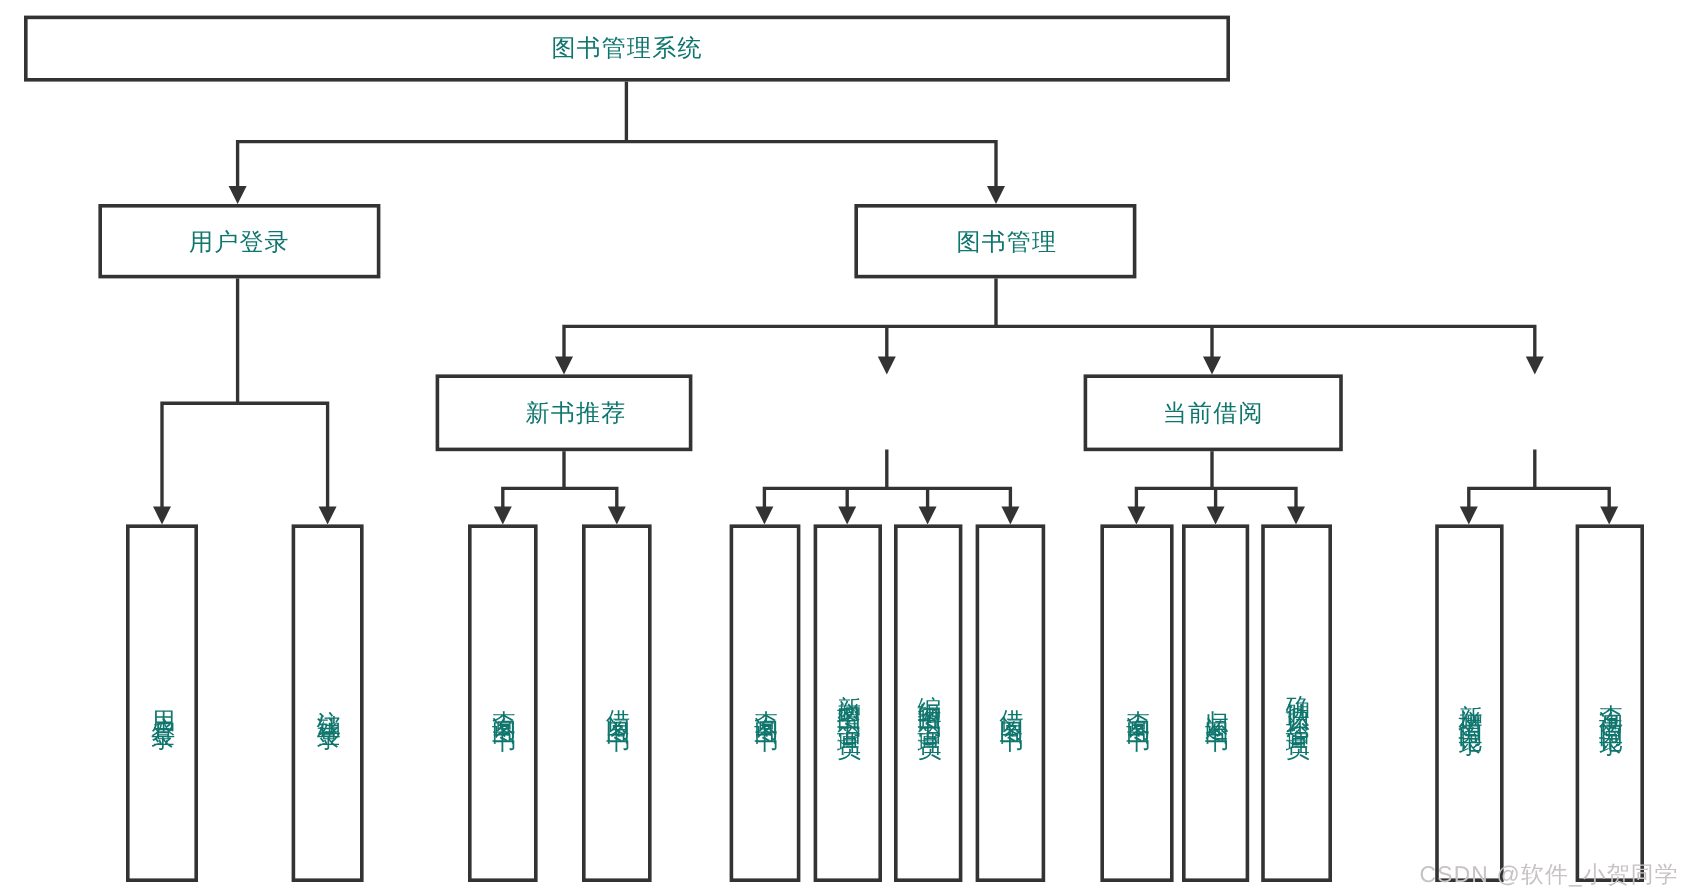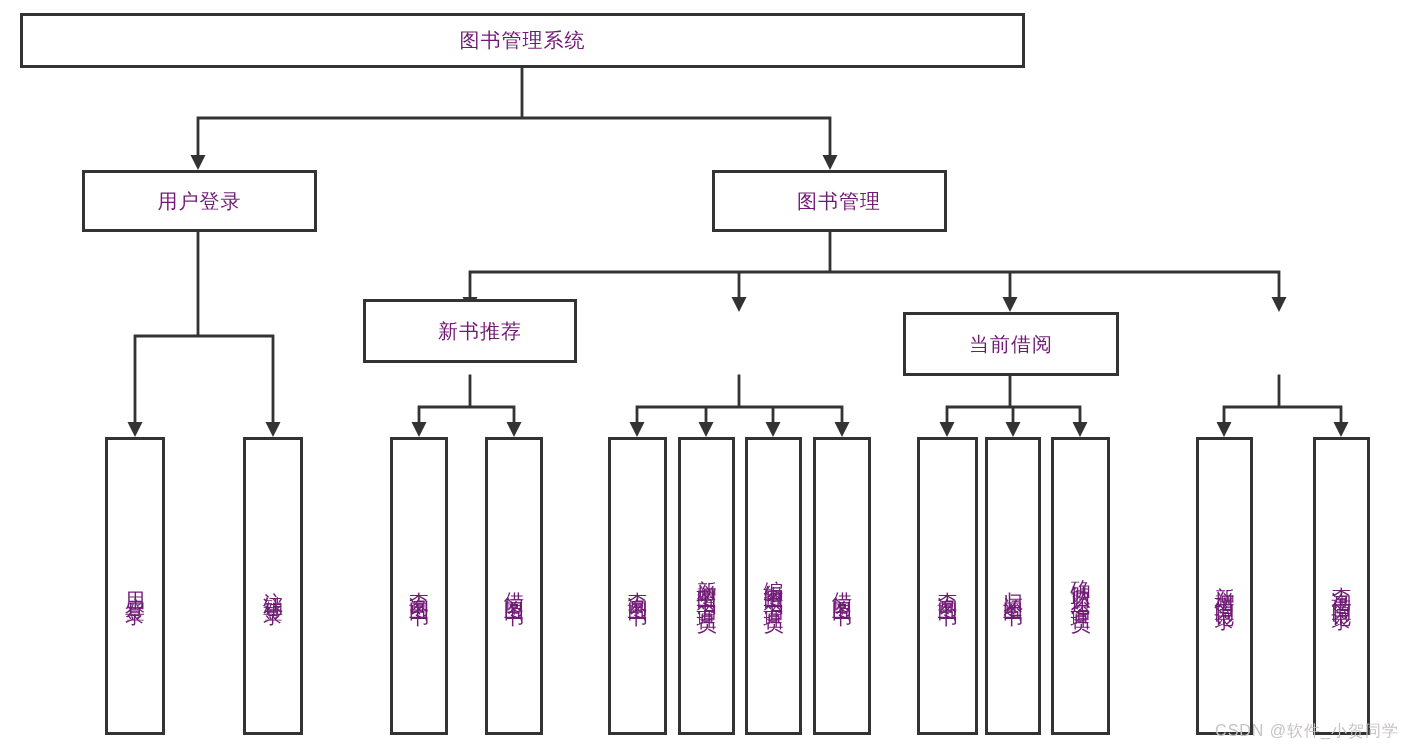--- a/index.html
+++ b/index.html
@@ -13,36 +13,36 @@
   .connector-layer{
     position:absolute;left:0;top:0;width:1405px;height:747px;
     pointer-events:none;
   }
   .node{
     position:absolute;
     box-sizing:border-box;
     background:#ffffff;
     border:3px solid #333333;
     display:flex;align-items:center;justify-content:center;
-    color:#701a75;
+    color:#0f766e;
     font-size:20px;
     letter-spacing:1px;
     text-align:center;
   }
   .leaf span{
     writing-mode:vertical-rl;
     text-orientation:mixed;
     letter-spacing:5px;
     line-height:1.15;
     white-space:nowrap;
   }
   .watermark{
     position:absolute;
     right:6px;bottom:5px;
-    font-size:16px;
+    font-size:19px;
     color:#c7c2c4;
     letter-spacing:1px;
     white-space:nowrap;
   }
 </style>
 </head>
 <body>
 
 <div class="canvas">
 
@@ -79,21 +79,21 @@
     <span>图书管理系统</span>
   </div>
 
   <div class="node" style="left:82px;top:170px;width:235px;height:62px;">
     <span>用户登录</span>
   </div>
   <div class="node" style="left:712px;top:170px;width:235px;height:62px;padding-left:19px;">
     <span>图书管理</span>
   </div>
 
-  <div class="node" style="left:363px;top:299px;width:214px;height:64px;padding-left:20px;">
+  <div class="node" style="left:363px;top:312px;width:214px;height:64px;padding-left:20px;">
     <span>新书推荐</span>
   </div>
   <div class="node" style="left:903px;top:312px;width:216px;height:64px;font-family:Liberation Serif, serif;">
     <span>当前借阅</span>
   </div>
 
   <div class="node leaf" style="left:105px;top:437px;width:60px;height:298px;">
     <span>用户登录</span>
   </div>
   <div class="node leaf" style="left:243px;top:437px;width:60px;height:298px;">

